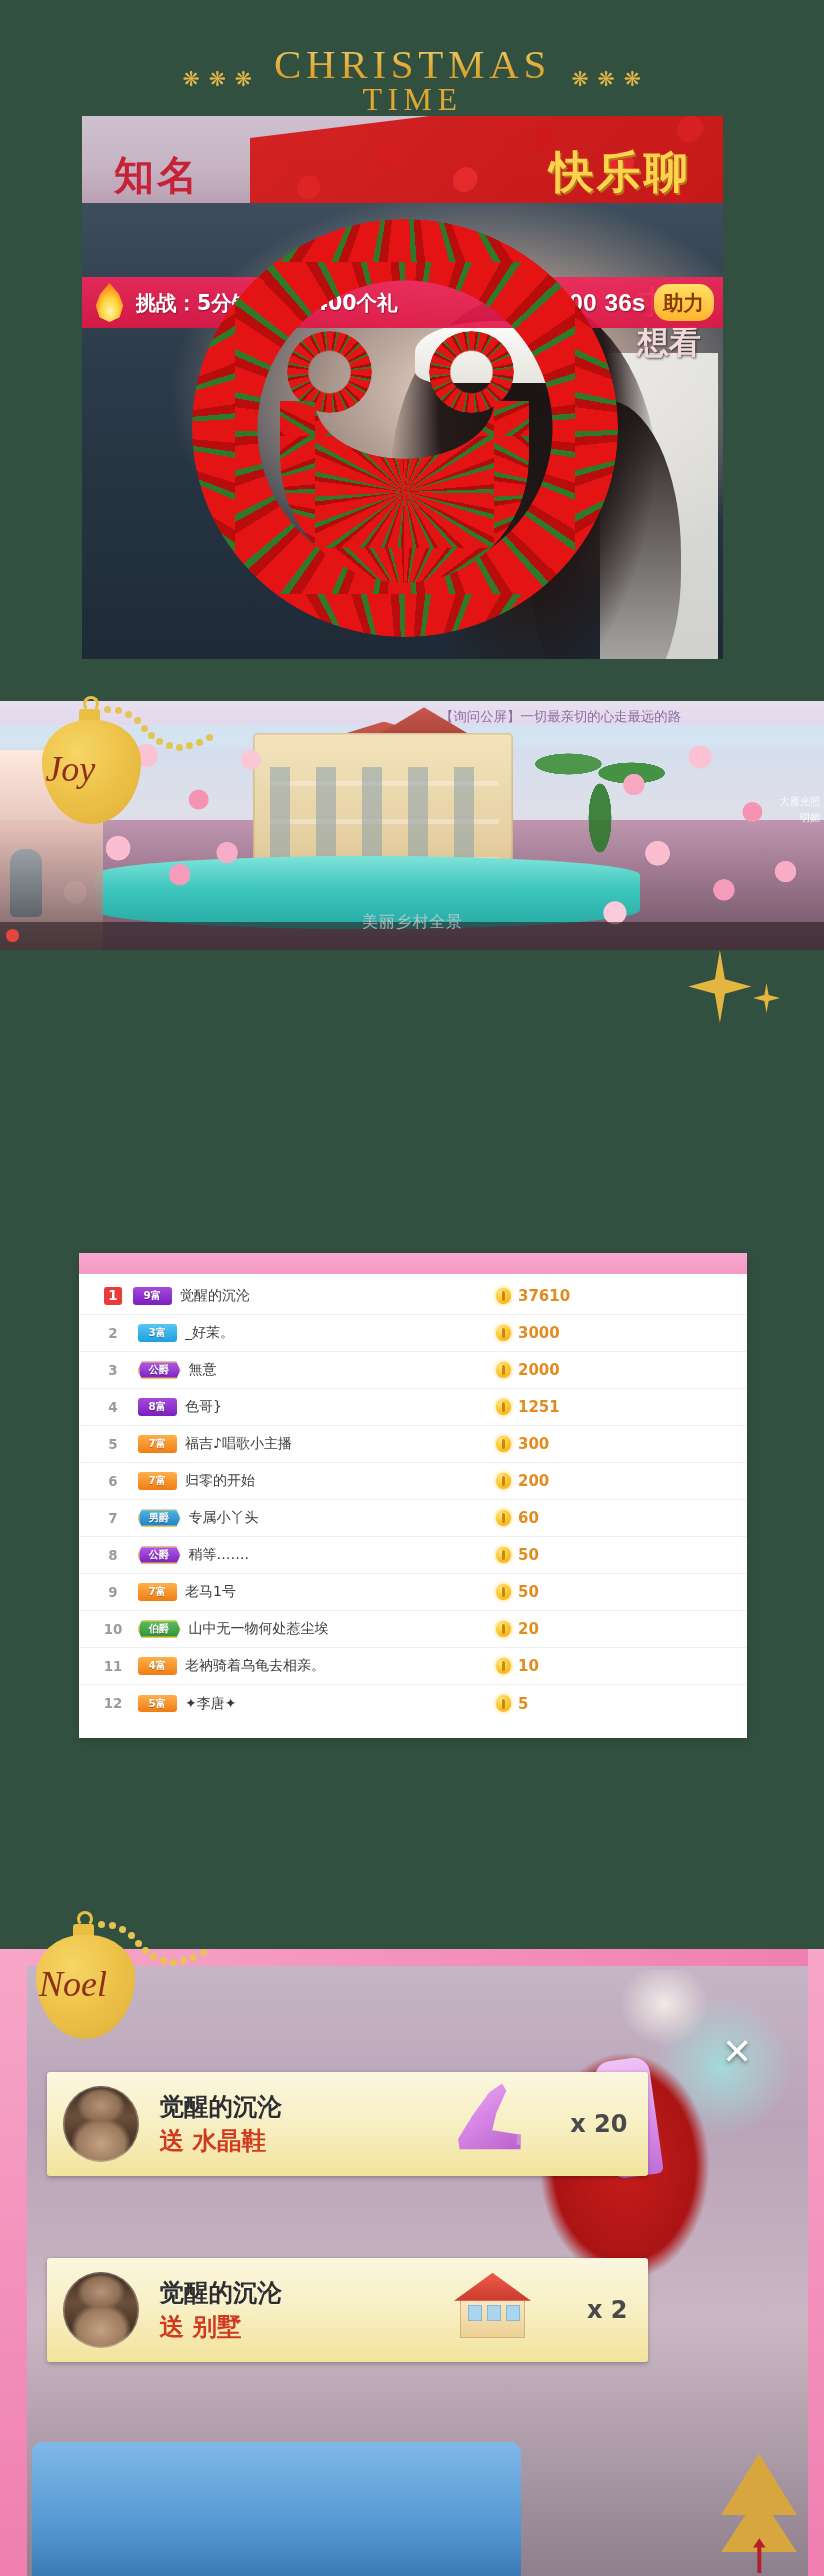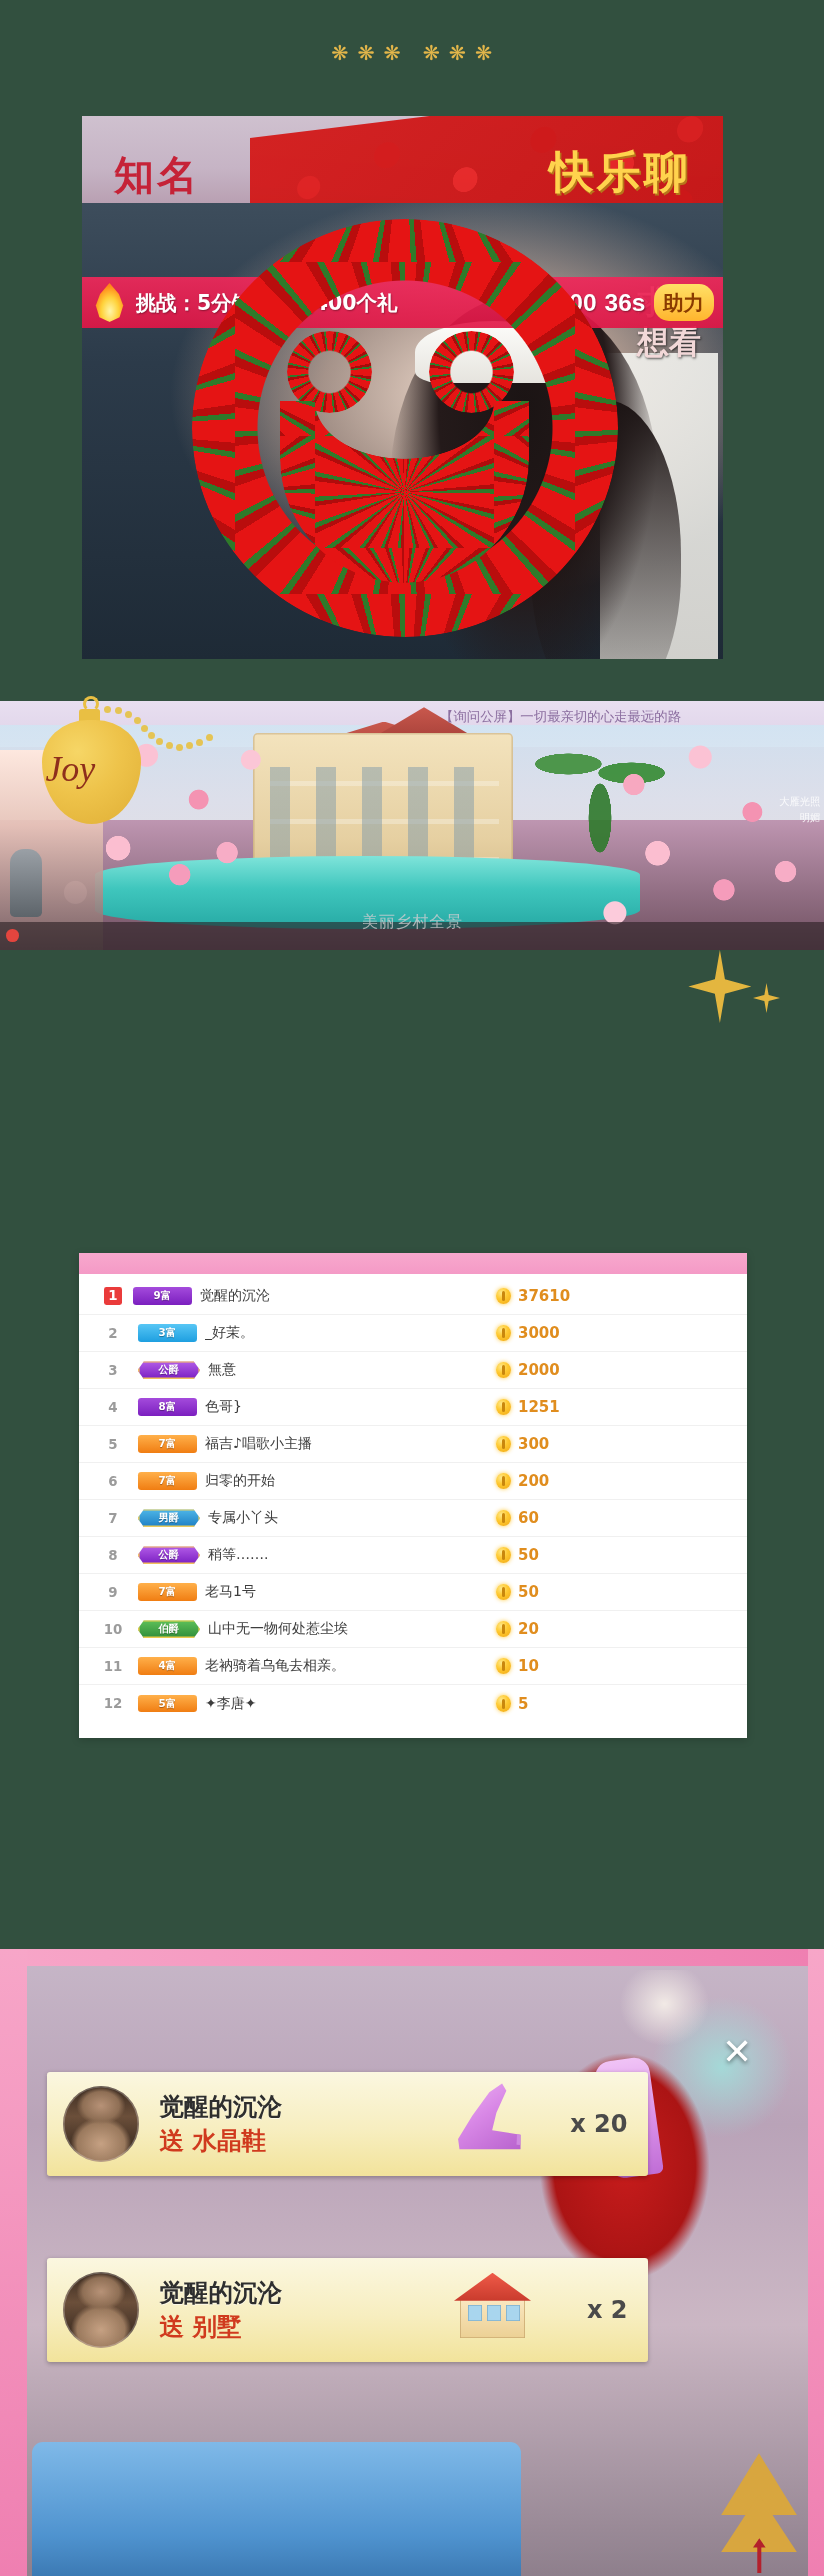--- a/index.html
+++ b/index.html
@@ -378,21 +378,21 @@
   .rk-num.top {
     color:#fff; background:#ea3b3b;
     width:17.4px; height:17.4px; line-height:17.4px; border-radius:2.4px;
     margin-left:4.7px; flex:0 0 17.4px;
   }
   .rk-badge {
     flex:0 0 auto; margin-left:11px; margin-right:8px;
     min-width:39px; height:17.4px; line-height:17.4px;
     border-radius:3.2px; text-align:center;
     font-size:10.3px; font-weight:700; color:#fff;
-    padding: 0 21px;
+    padding: 0 11px;
     text-shadow: 0 0.8px 0.8px rgba(0,0,0,.35);
     font-family:"DejaVu Sans", sans-serif;
     white-space:nowrap;
   }
   .rk-badge.hex {
     border-radius:0;
     clip-path: polygon(10% 0, 90% 0, 100% 50%, 90% 100%, 10% 100%, 0 50%);
     box-shadow: inset 0 0 0 1.6px rgba(255,210,80,.9);
     min-width:43px;
   }
@@ -579,20 +579,24 @@
     font-family:"DejaVu Sans", sans-serif;
   }
 </style>
 </head>
 <body>
 
 <div class="page">
 
   <div class="header">
     <div class="snowflakes">❋ ❋ ❋</div>
+    <div class="title-stack">
+      <div class="title-main">CHRISTMAS</div>
+      <div class="title-sub">TIME</div>
+    </div>
     <div class="snowflakes">❋ ❋ ❋</div>
   </div>
 
   <div class="panel1">
     <div class="p1-bg-top"></div>
     <div class="p1-roses"></div>
     <div class="p1-title-cn">知名</div>
     <div class="p1-title-gold">快乐聊</div>
 
     <div class="p1-photo">
@@ -778,20 +782,41 @@
           <div class="rk-name">✦李唐✦</div>
           <div class="rk-coinwrap">
             <div class="rk-coin"></div>
             <div class="rk-val">5</div>
           </div>
         </div>
       </div>
   </div>
 
 
+  <div class="ornament-noel">
+    <div class="orn-dots">
+        <i style="left: 0px; top: 3.2px;"></i>
+        <i style="left: 11px; top: 0px;"></i>
+        <i style="left: 22px; top: 0.8px;"></i>
+        <i style="left: 32px; top: 4.7px;"></i>
+        <i style="left: 41px; top: 11px;"></i>
+        <i style="left: 48px; top: 19px;"></i>
+        <i style="left: 55px; top: 26px;"></i>
+        <i style="left: 63px; top: 32px;"></i>
+        <i style="left: 73px; top: 36px;"></i>
+        <i style="left: 83px; top: 38px;"></i>
+        <i style="left: 93px; top: 36px;"></i>
+        <i style="left: 103px; top: 33px;"></i>
+        <i style="left: 113px; top: 28px;"></i>
+      </div>
+    <div class="orn-hook"></div>
+    <div class="orn-cap"></div>
+    <div class="orn-ball"></div>
+    <div class="orn-text">Noel</div>
+  </div>
 
   <div class="panel3">
     <div class="p3-pinktop"></div>
     <div class="p3-pinkframe-l"></div>
     <div class="p3-pinkframe-r"></div>
     <div class="p3-teal"></div>
     <div class="p3-santa"></div>
     <div class="p3-boot"></div>
     <div class="p3-blue"></div>
 

